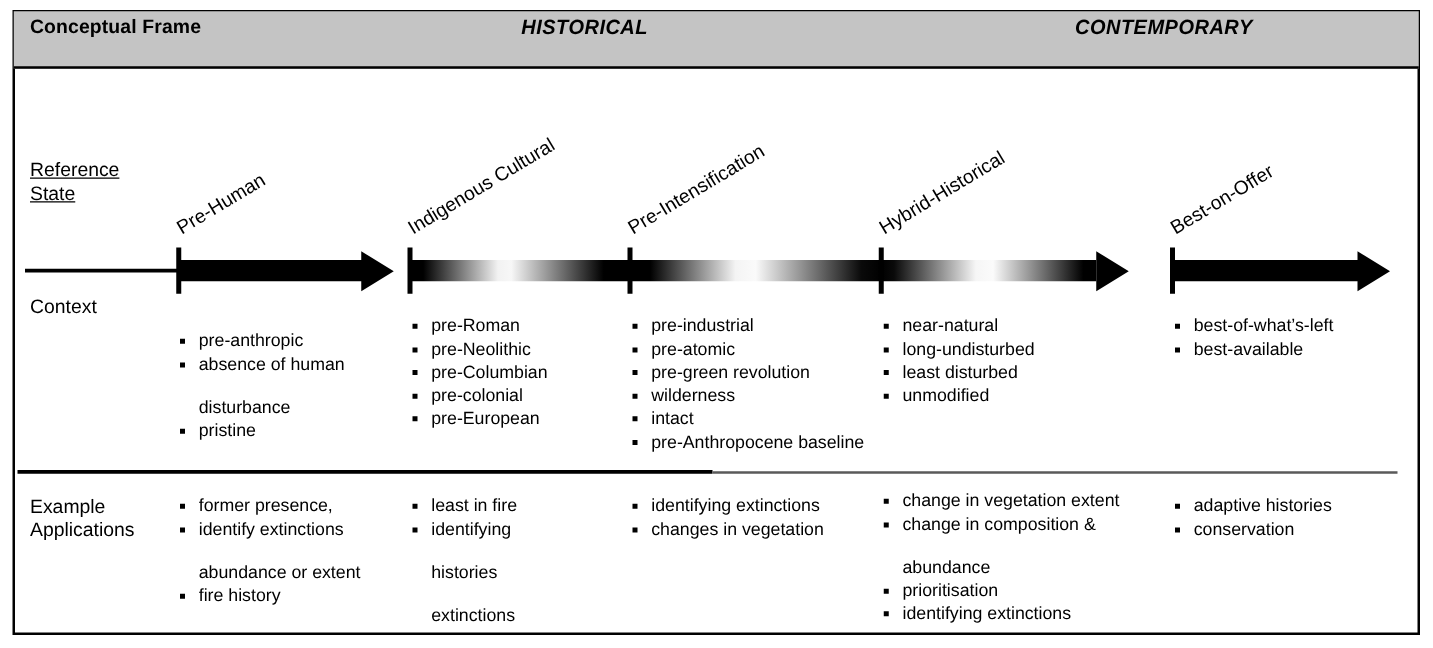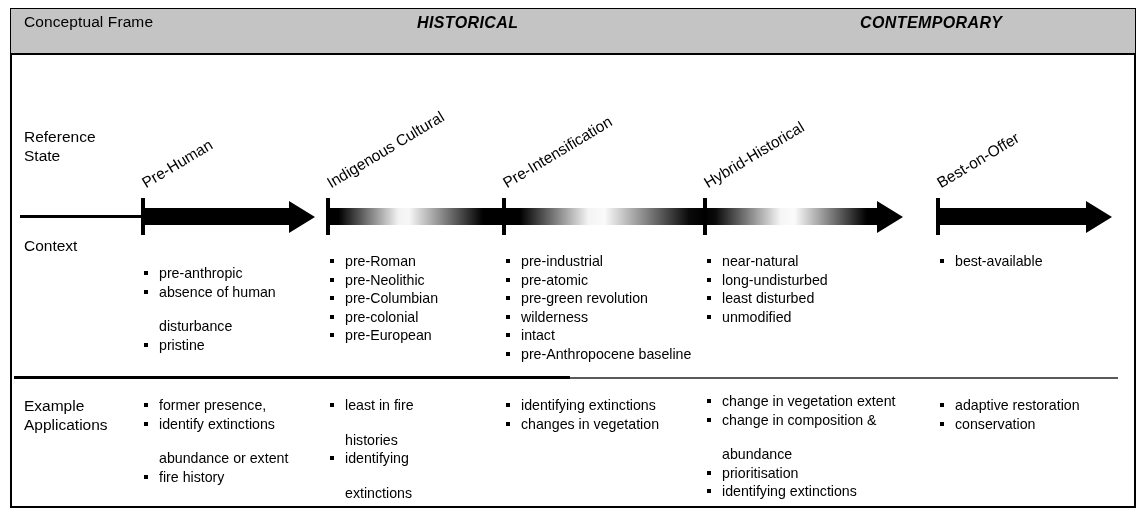--- a/index.html
+++ b/index.html
@@ -43,20 +43,21 @@
     border-bottom: 2px solid #000000;
     box-sizing: border-box;
   }
   .header-label {
     position: absolute;
     left: 24px;
     top: 13px;
     font-size: 15.5px;
     letter-spacing: 0.1px;
     white-space: nowrap;
+    font-weight: bold;
   }
   .header-era {
     position: absolute;
     top: 13px;
     font-size: 16.5px;
     font-style: italic;
     font-weight: 600;
     letter-spacing: 0.4px;
     white-space: nowrap;
     transform: scaleX(0.97);
@@ -65,21 +66,21 @@
   .header-era.historical { left: 417px; }
   .header-era.contemporary { left: 860px; }
 
   
   .row-label {
     position: absolute;
     font-size: 15.5px;
     line-height: 19px;
     white-space: pre-line;
   }
-  .row-label.reference { left: 24px; top: 127px; }
+  .row-label.reference { left: 24px; top: 127px; text-decoration: underline; }
   .row-label.context   { left: 24px; top: 236px; }
   .row-label.example   { left: 24px; top: 396px; }
 
   
   .ref-state {
     position: absolute;
     font-size: 15.5px;
     white-space: nowrap;
     transform-origin: 0% 100%;
     transform: rotate(-31deg);
@@ -269,51 +270,52 @@
   </div>
 
   <div class="bullet-block" style="left:707px; top:252px; width:190px;">
     <div class="bullet-item">near-natural</div>
     <div class="bullet-item">long-undisturbed</div>
     <div class="bullet-item">least disturbed</div>
     <div class="bullet-item">unmodified</div>
   </div>
 
   <div class="bullet-block" style="left:940px; top:252px; width:190px;">
+    <div class="bullet-item">best-of-what’s-left</div>
     <div class="bullet-item">best-available</div>
   </div>
 
   <div class="divider seg-a"></div>
   <div class="divider seg-b"></div>
 
   <div class="bullet-block" style="left:144px; top:396px; width:180px;">
     <div class="bullet-item">former presence,</div>
     <div class="bullet-item">identify extinctions</div>
     <div class="bullet-item cont">abundance or extent</div>
     <div class="bullet-item">fire history</div>
   </div>
 
   <div class="bullet-block" style="left:330px; top:396px; width:160px;">
     <div class="bullet-item">least in fire</div>
+    <div class="bullet-item">identifying</div>
     <div class="bullet-item cont">histories</div>
-    <div class="bullet-item">identifying</div>
     <div class="bullet-item cont">extinctions</div>
   </div>
 
   <div class="bullet-block" style="left:506px; top:396px; width:200px;">
     <div class="bullet-item">identifying extinctions</div>
     <div class="bullet-item">changes in vegetation</div>
   </div>
 
   <div class="bullet-block" style="left:707px; top:392px; width:225px;">
     <div class="bullet-item">change in vegetation extent</div>
     <div class="bullet-item">change in composition &amp;</div>
     <div class="bullet-item cont">abundance</div>
     <div class="bullet-item">prioritisation</div>
     <div class="bullet-item">identifying extinctions</div>
   </div>
 
   <div class="bullet-block" style="left:940px; top:396px; width:200px;">
-    <div class="bullet-item">adaptive restoration</div>
+    <div class="bullet-item">adaptive histories</div>
     <div class="bullet-item">conservation</div>
   </div>
 
 </div>
 
 </body></html>

